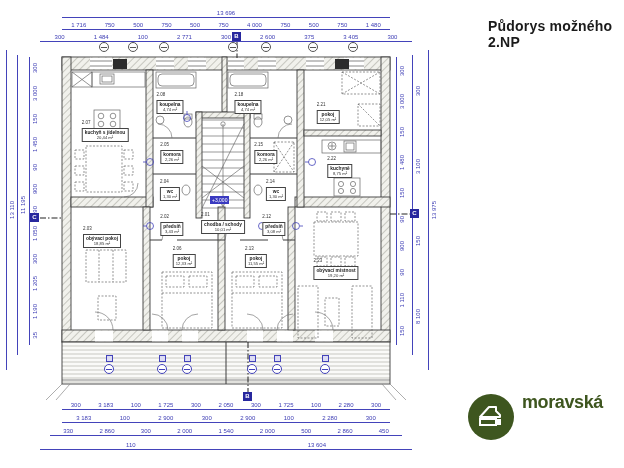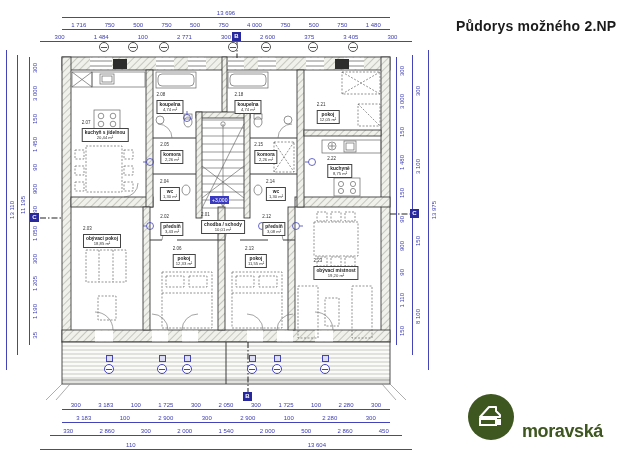--- a/index.html
+++ b/index.html
@@ -1,19 +1,19 @@
 <!DOCTYPE html>
 <html><head>
 <meta charset="utf-8">
 <style>
   html,body{margin:0;padding:0;background:#fff;}
   #page{position:relative;width:624px;height:468px;background:#ffffff;overflow:hidden;
         font-family:"Liberation Sans",sans-serif;}
   
-  .title{position:absolute;left:456px;top:18px;font-size:14px;font-weight:700;
+  .title{position:absolute;left:488px;top:18px;font-size:14px;font-weight:700;
          color:#1b1b1b;letter-spacing:.2px;}
   
   .dimrow{position:absolute;display:flex;justify-content:space-around;align-items:flex-end;
           border-bottom:1px solid #4343ba;height:9px;}
   .dimrow .dim{font-size:6px;line-height:7px;color:#3c3cb4;white-space:nowrap;padding:0 1px;}
   .dimrow.single{justify-content:center;}
   .dimcol{position:absolute;display:flex;flex-direction:column;justify-content:space-around;
           align-items:center;border-left:1px solid #4343ba;width:9px;}
   .dimcol .dim{font-size:6px;color:#3c3cb4;writing-mode:vertical-rl;transform:rotate(180deg);
                white-space:nowrap;}
@@ -31,21 +31,21 @@
         font-weight:700;text-align:center;line-height:9px;z-index:6;}
   
   .wmark{position:absolute;width:8px;height:8px;border:1px solid #555;border-radius:50%;
          background:#fff;z-index:4;}
   .wmark::after{content:"";position:absolute;left:1px;right:1px;top:3.5px;border-top:1px solid #555;}
   .bmark{position:absolute;width:8px;height:8px;border:1px solid #4343ba;border-radius:50%;
          background:#fff;z-index:4;}
   .bmark::after{content:"";position:absolute;left:1px;right:1px;top:3.5px;border-top:1px solid #4343ba;}
   .bsq{position:absolute;width:5px;height:5px;border:1px solid #4343ba;background:#dcdcf4;z-index:4;}
   
-  .logo{position:absolute;left:468px;top:394px;display:flex;align-items:flex-end;gap:8px;}
+  .logo{position:absolute;left:468px;top:394px;display:flex;align-items:flex-start;gap:8px;}
   .logo .circ{width:46px;height:46px;border-radius:50%;display:flex;align-items:center;justify-content:center;}
   .logo .words{display:flex;flex-direction:column;}
   .logo .words span{font-size:18px;font-weight:700;letter-spacing:-0.4px;line-height:17px;}
 </style>
 </head>
 <body>
 
 <div id="page">
 
   <svg width="460" height="468" viewBox="0 0 460 468" style="position:absolute;left:0;top:0;">

